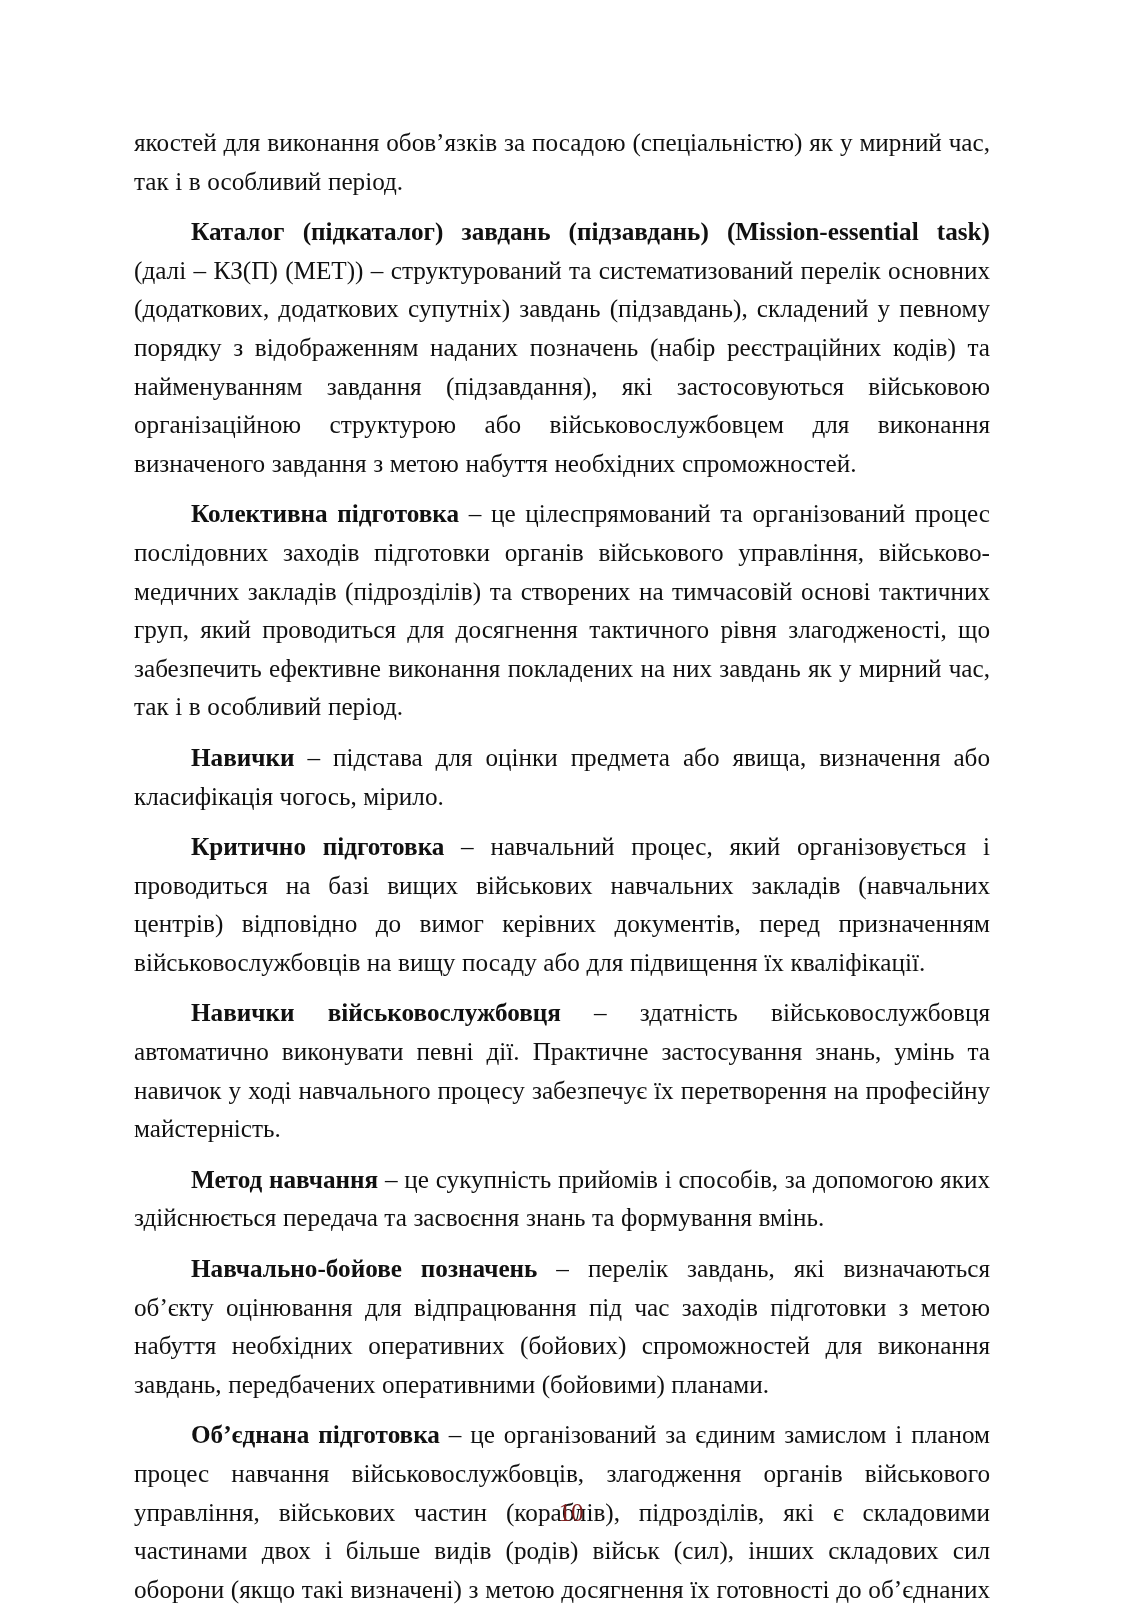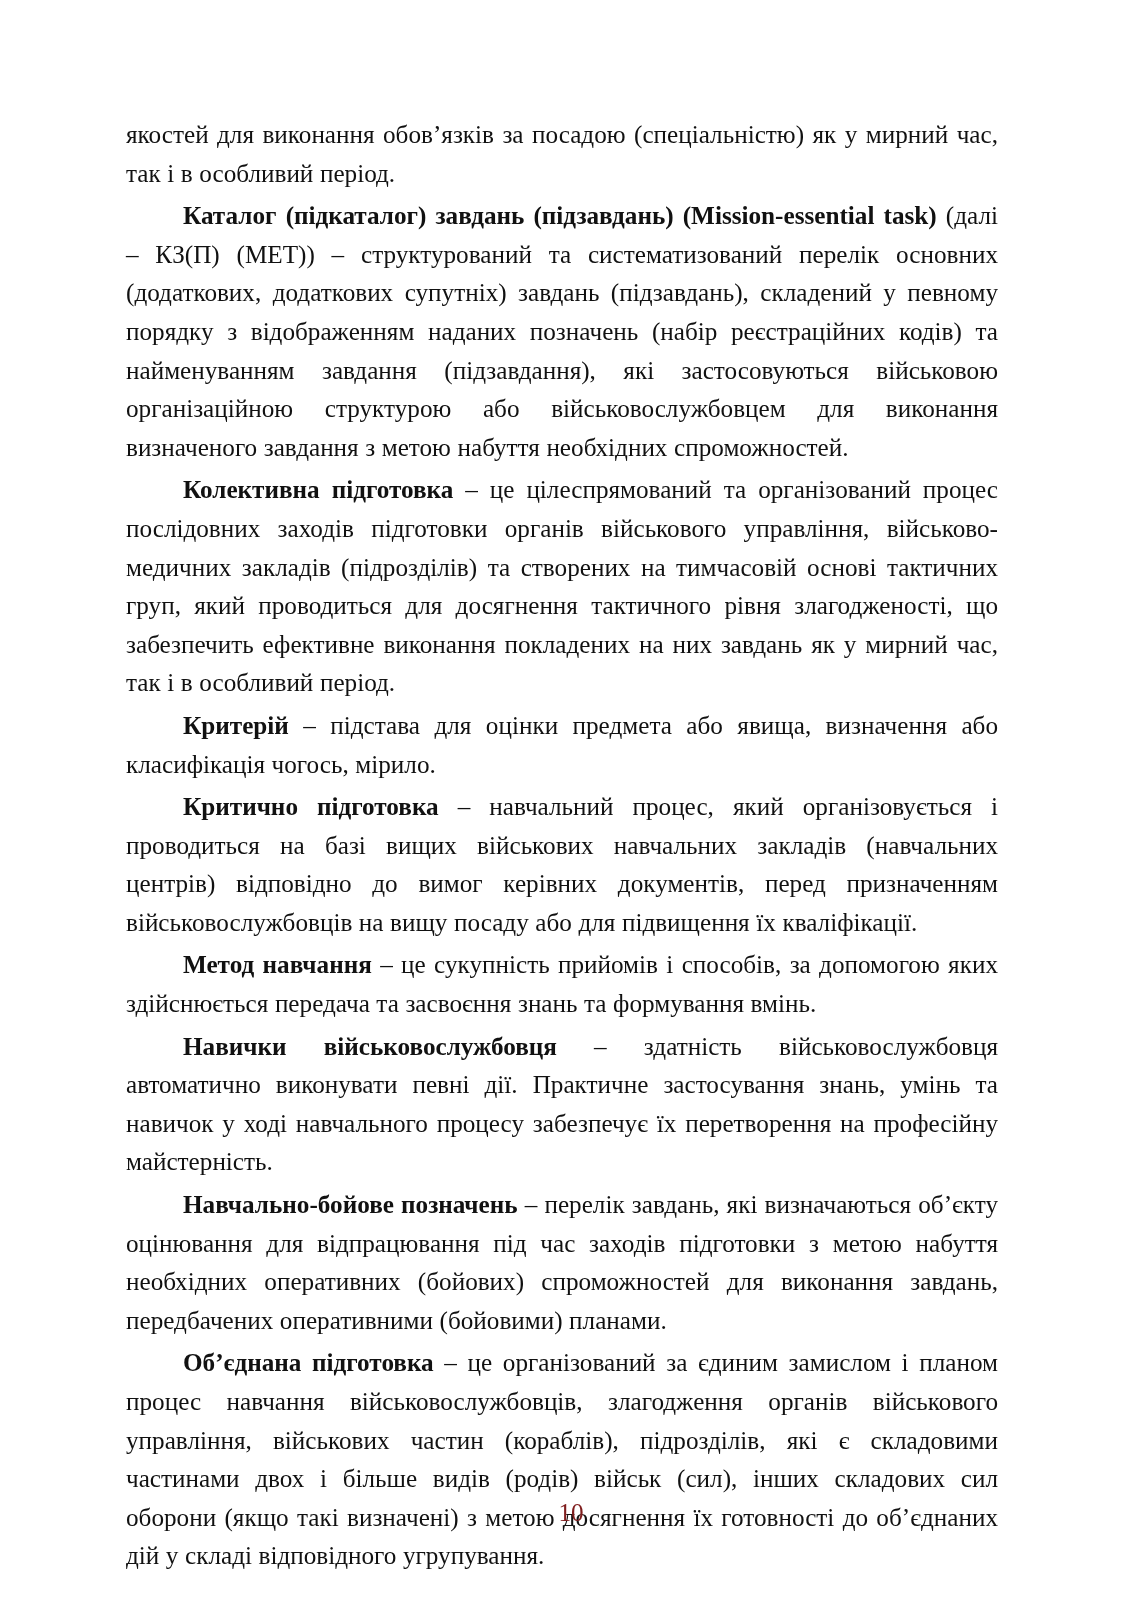--- a/index.html
+++ b/index.html
@@ -25,21 +25,21 @@
     width: 880px;
   }
 
   .para {
     font-family: "Liberation Serif", "DejaVu Serif", serif;
     font-size: 25.2px;
     line-height: 38.6px;
     color: #111111;
     text-align: justify;
     text-justify: inter-word;
-    margin: 4px;
+    margin: 12px;
     padding: 0;
     -webkit-hyphens: none;
     hyphens: none;
     word-spacing: 0.01em;
   }
 
   .para.indent {
     text-indent: 57px;
   }
 
@@ -77,34 +77,34 @@
     <p class="para indent">
       <span class="term">Каталог (підкаталог) завдань (підзавдань) (Mission-essential task)</span><span> (далі – КЗ(П) (МЕТ)) – структурований та систематизований перелік основних (додаткових, додаткових супутніх) завдань (підзавдань), складений у певному порядку з відображенням наданих позначень (набір реєстраційних кодів) та найменуванням завдання (підзавдання), які застосовуються військовою організаційною структурою або військовослужбовцем для виконання визначеного завдання з метою набуття необхідних спроможностей.</span>
     </p>
 
     <p class="para indent">
       <span class="term">Колективна підготовка</span><span> – це цілеспрямований та організований процес послідовних заходів підготовки органів військового управління, військово-медичних закладів (підрозділів) та створених на тимчасовій основі тактичних груп, який проводиться для досягнення тактичного рівня злагодженості, що забезпечить ефективне виконання покладених на них завдань як у мирний час, так і в особливий період.</span>
     </p>
 
 
     <p class="para indent">
-      <span class="term">Критерій</span><span> – підстава для оцінки предмета або явища, визначення або класифікація чогось, мірило.</span>
+      <span class="term">Навички</span><span> – підстава для оцінки предмета або явища, визначення або класифікація чогось, мірило.</span>
     </p>
 
 
     <p class="para indent">
       <span class="term">Критично підготовка</span><span> – навчальний процес, який організовується і проводиться на базі вищих військових навчальних закладів (навчальних центрів) відповідно до вимог керівних документів, перед призначенням військовослужбовців на вищу посаду або для підвищення їх кваліфікації.</span>
     </p>
 
     <p class="para indent">
-      <span class="term">Метод навчання</span><span> – це сукупність прийомів і способів, за допомогою яких здійснюється передача та засвоєння знань та формування вмінь.</span>
+      <span class="term">Навички військовослужбовця</span><span> – здатність військовослужбовця автоматично виконувати певні дії. Практичне застосування знань, умінь та навичок у ході навчального процесу забезпечує їх перетворення на професійну майстерність.</span>
     </p>
 
     <p class="para indent">
-      <span class="term">Навички військовослужбовця</span><span> – здатність військовослужбовця автоматично виконувати певні дії. Практичне застосування знань, умінь та навичок у ході навчального процесу забезпечує їх перетворення на професійну майстерність.</span>
+      <span class="term">Метод навчання</span><span> – це сукупність прийомів і способів, за допомогою яких здійснюється передача та засвоєння знань та формування вмінь.</span>
     </p>
 
     <p class="para indent">
       <span class="term">Навчально-бойове позначень</span><span> – перелік завдань, які визначаються об’єкту оцінювання для відпрацювання під час заходів підготовки з метою набуття необхідних оперативних (бойових) спроможностей для виконання завдань, передбачених оперативними (бойовими) планами.</span>
     </p>
 
     <p class="para indent">
       <span class="term">Об’єднана підготовка</span><span> – це організований за єдиним замислом і планом процес навчання військовослужбовців, злагодження органів військового управління, військових частин (кораблів), підрозділів, які є складовими частинами двох і більше видів (родів) військ (сил), інших складових сил оборони (якщо такі визначені) з метою досягнення їх готовності до об’єднаних дій у складі відповідного угрупування.</span>
     </p>
 

